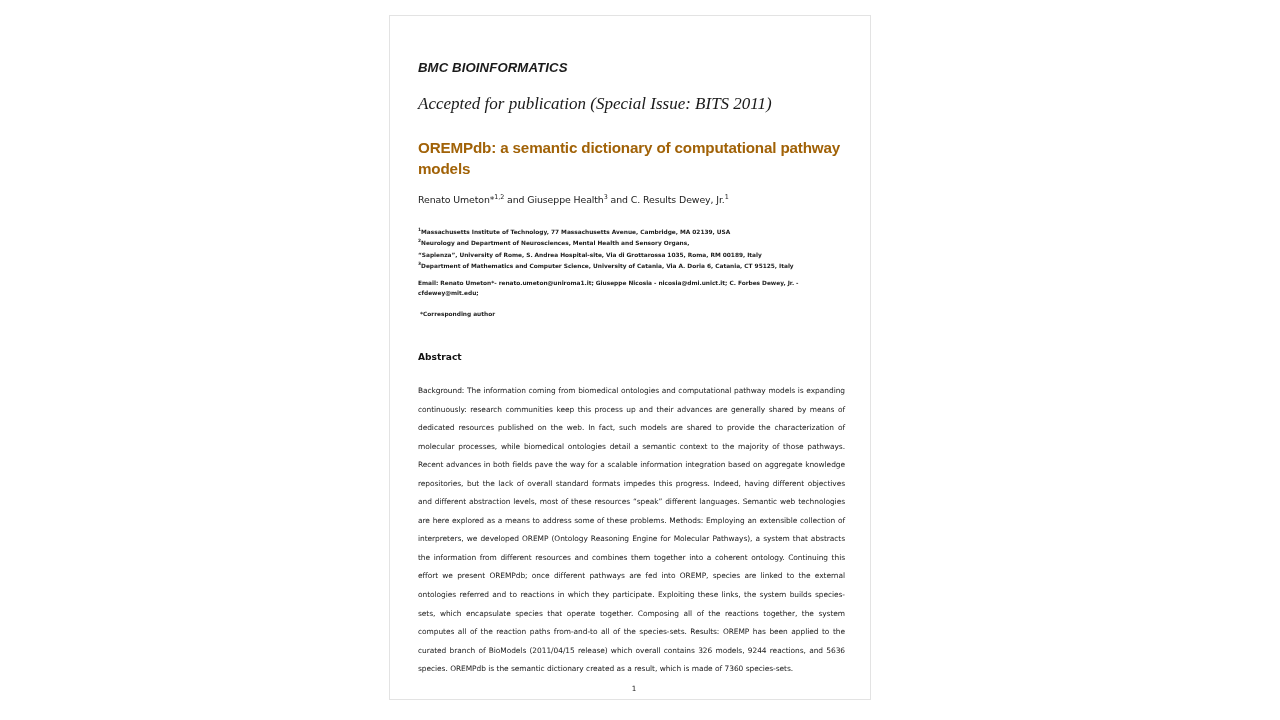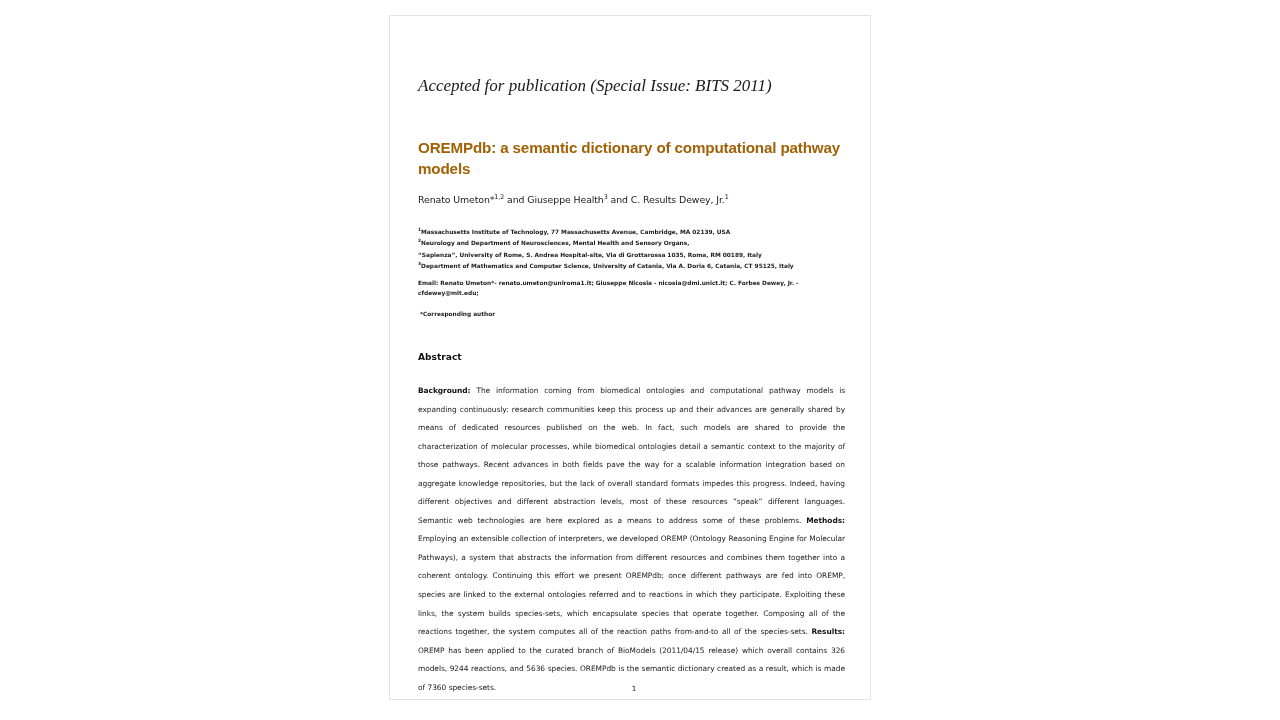--- a/index.html
+++ b/index.html
@@ -153,21 +153,21 @@
     top: 366px;
     width: 427px;
     font-family: "DejaVu Sans", sans-serif;
     font-size: 7.45px;
     color: #1a1a1a;
     text-align: justify;
     line-height: 18.55px;
     letter-spacing: -0.05px;
     word-spacing: 0.1px;
   }
-  .abstract-body b { font-weight: bold; color: #111111; }
+  .abstract-body b { font-weight: normal; color: #111111; }
 
   
   .page-number {
     position: absolute;
     left: 0;
     top: 668px;
     width: 432px;
     text-align: center;
     font-family: "DejaVu Sans", sans-serif;
     font-size: 7.2px;
@@ -175,20 +175,21 @@
   }
 </style>
 </head>
 <body>
 
 <div id="viewport">
   <div id="page">
     <div id="page-inner">
 
       <div class="journal-block">
+        <div class="journal-name">BMC BIOINFORMATICS</div>
         <div class="journal-sub">Accepted for publication (Special Issue: BITS 2011)</div>
       </div>
 
       <div class="paper-title">OREMPdb: a semantic dictionary of computational pathway models</div>
 
       <div class="authors">
         <span>Renato Umeton*</span><sup>1,2</sup><span> and Giuseppe Health</span><sup>3</sup><span> and C. Results Dewey, Jr.</span><sup>1</sup>
       </div>
 
       <div class="affiliations">

